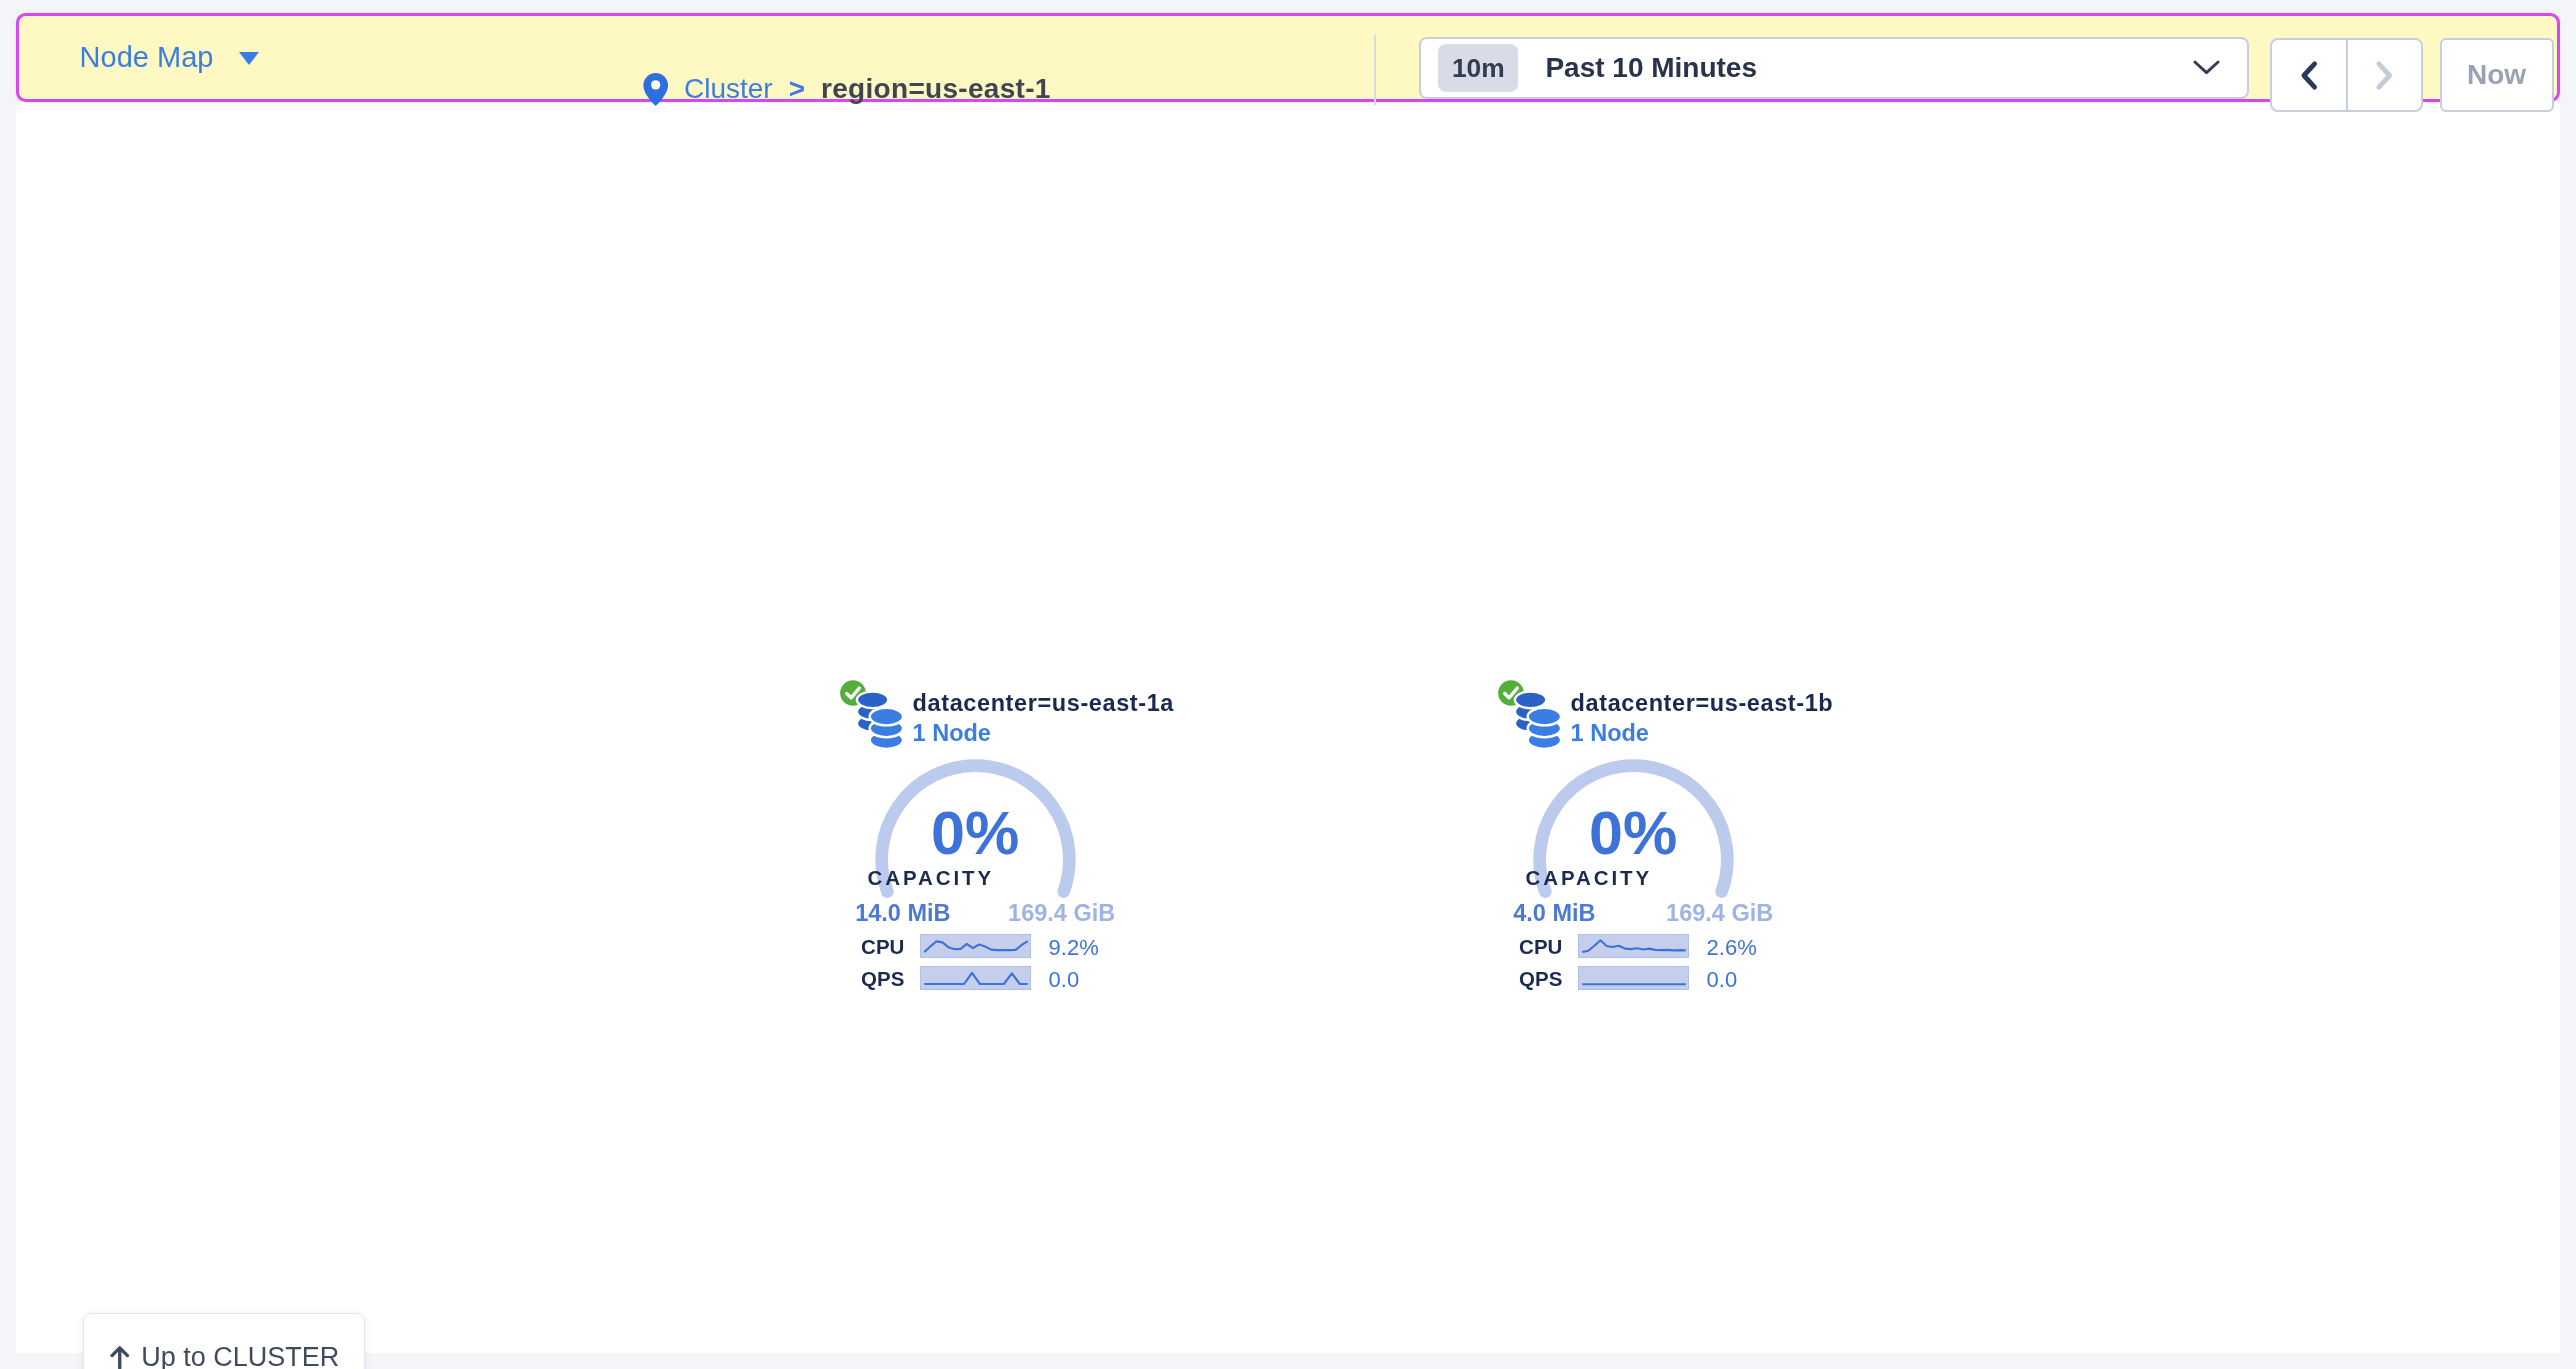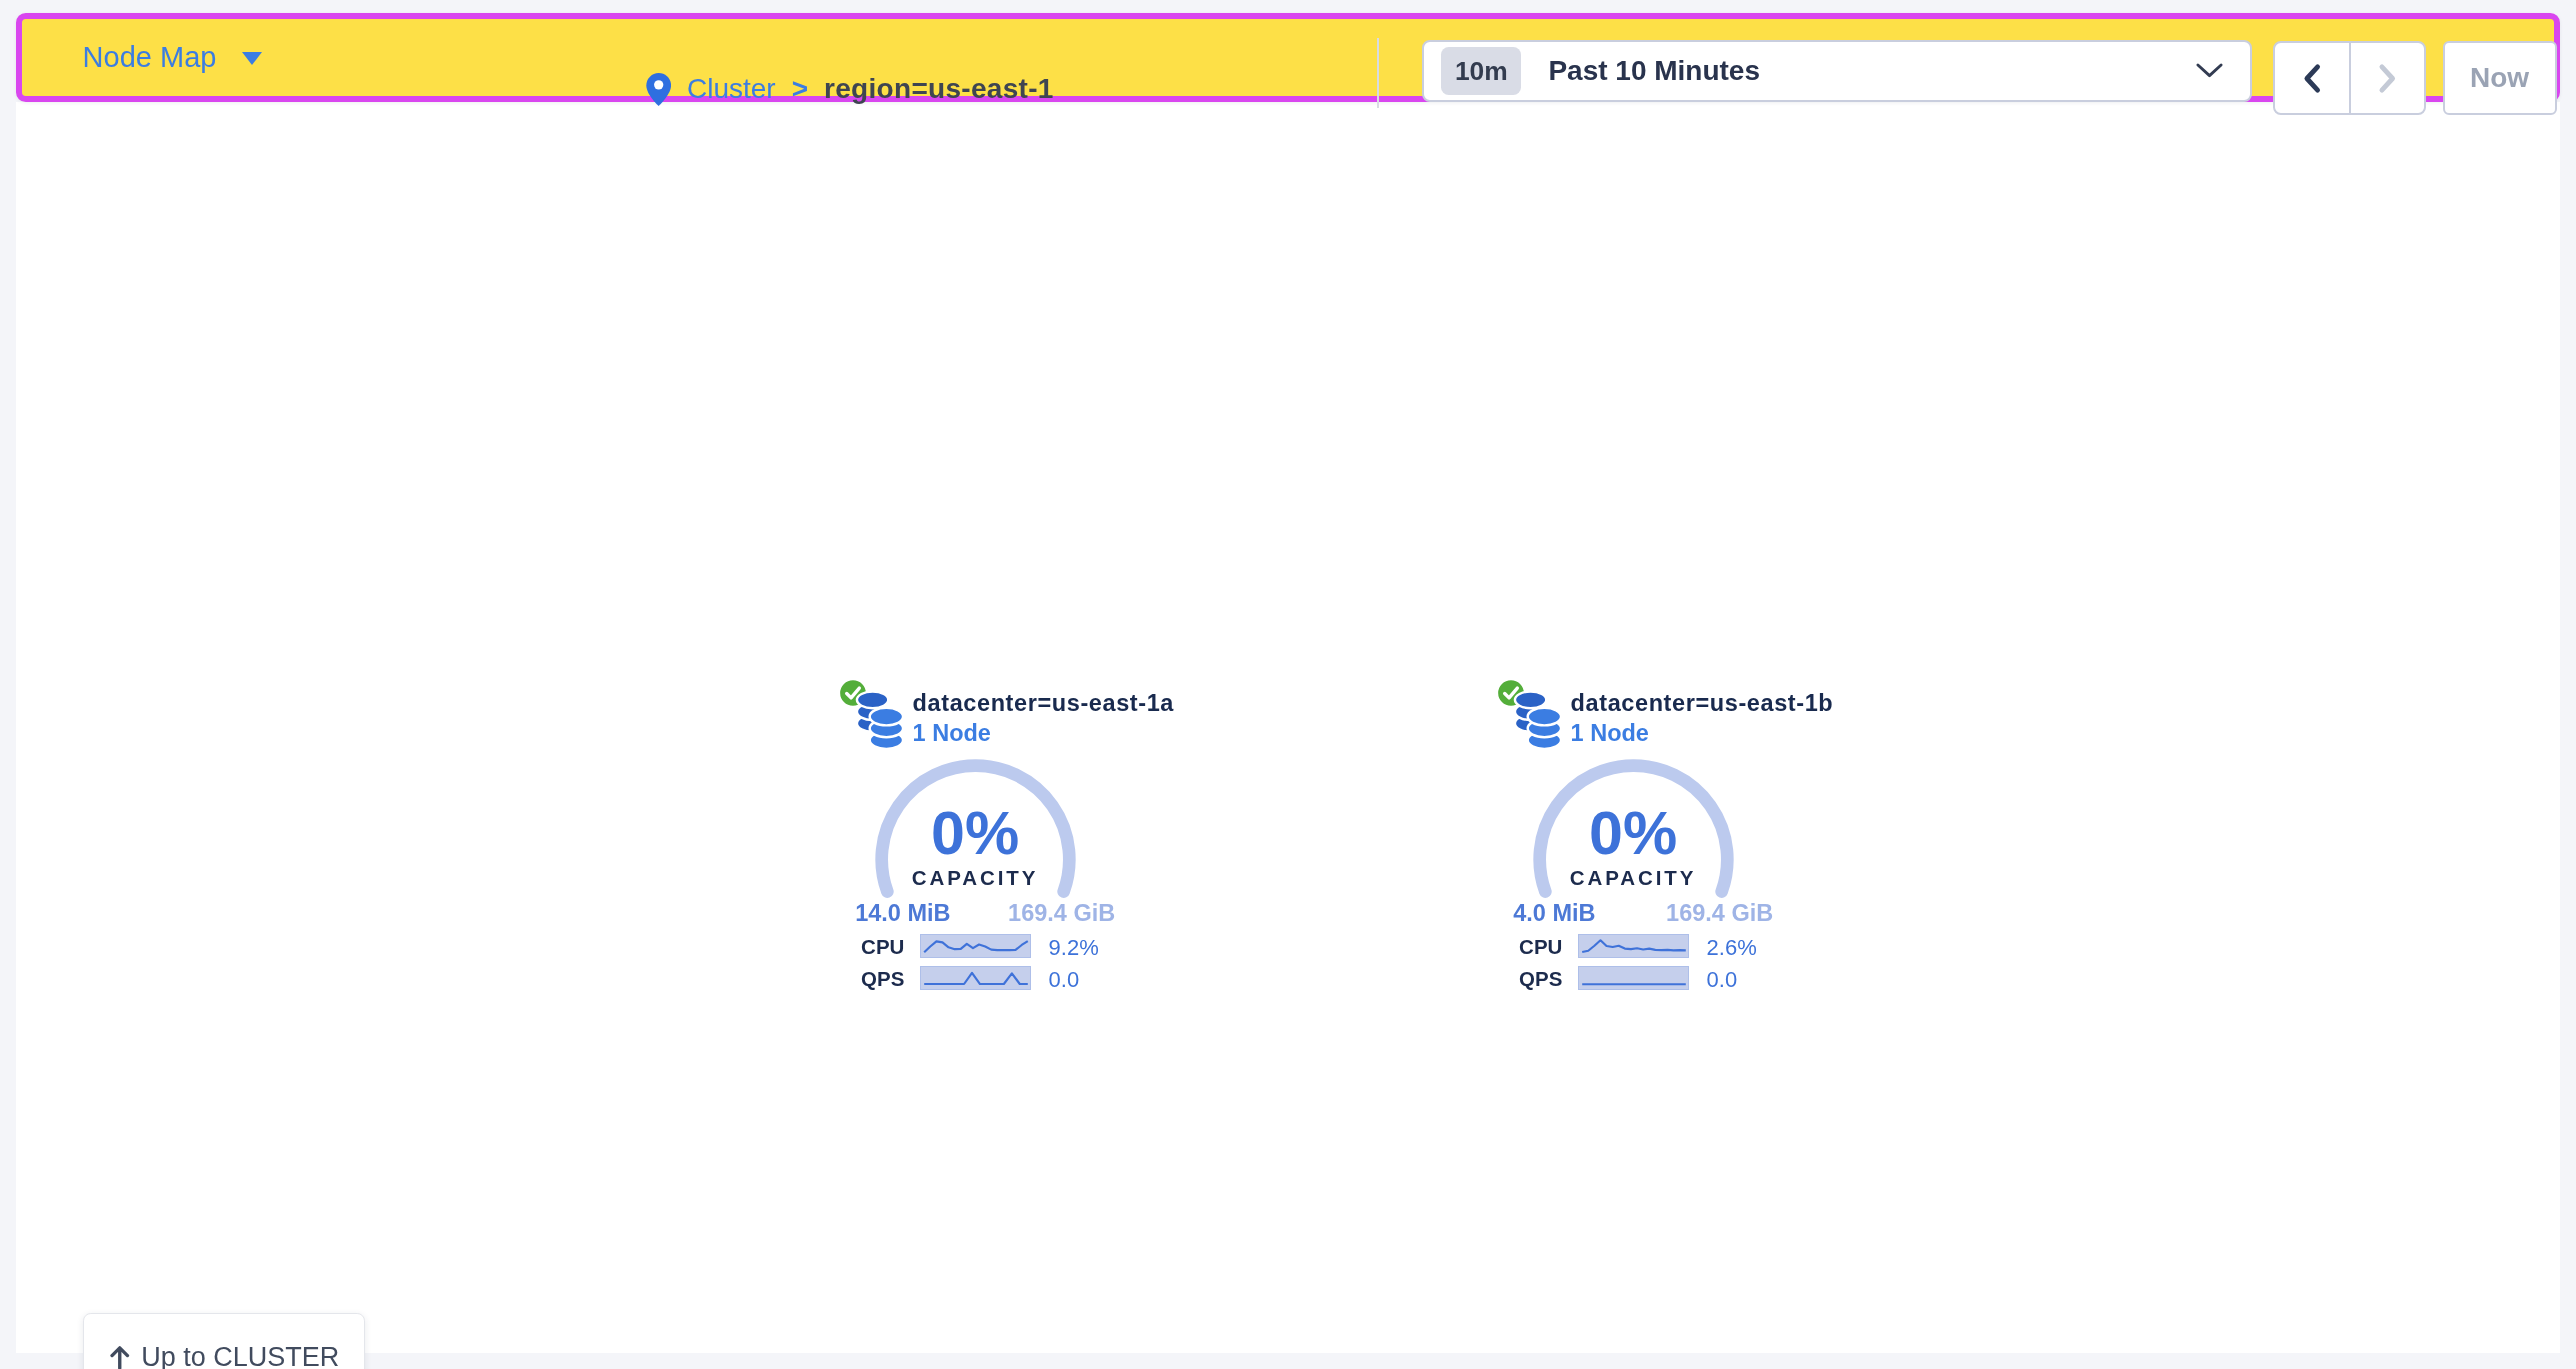--- a/index.html
+++ b/index.html
@@ -8,21 +8,21 @@
     position: relative;
     background: #f4f5f9;
     font-family: "Liberation Sans", sans-serif;
     color: #1c2b4d;
     overflow: hidden;
   }
 
   
   .topbar {
     position: absolute; left: 15.6px; top: 12.7px; width: 2544px; height: 89px;
-    background: #fde047; border: 6px solid #d946ef; border-radius: 9.8px;
+    background: #fef9c3; border: 3px solid #d946ef; border-radius: 9.8px;
     box-shadow: 0 1px 3.9px rgba(40,50,80,.08);
     z-index: 5;
   }
   .view-group {
     position: absolute; left: 61px; top: 0; height: 100%;
     display: flex; align-items: center; gap: 25.4px; cursor: pointer;
   }
   .view-label { font-size: 29px; color: #3b7de2; }
   .caret-down {
     width: 0; height: 0; margin-top: 2.9px;
@@ -91,21 +91,21 @@
   .dc-nodes {
     position: absolute; left: 76px; top: 43px; white-space: nowrap;
     font-size: 23.5px; font-weight: bold; color: #3b7de2;
   }
   .dc-gauge { position: absolute; left: 31px; top: 75px; }
   .dc-pct {
     position: absolute; left: 31px; top: 121px; width: 215px; text-align: center;
     font-size: 61px; font-weight: bold; color: #3d72d9;
   }
   .dc-caplabel {
-    position: absolute; left: 31px; top: 189px; width: 215px; text-align: center;
+    position: absolute; left: 31px; top: 189px; width: 215px; 
     font-size: 20.5px; font-weight: bold; color: #1c2b4d; letter-spacing: 2.9px;
   }
   .dc-caprow {
     position: absolute; left: 18.6px; top: 223px; width: 260px;
     display: flex; justify-content: space-between; align-items: baseline;
   }
   .cap-used  { font-size: 23.5px; font-weight: 600; color: #4d79d6; }
   .cap-total { font-size: 23.5px; font-weight: 600; color: #9fb4e6; }
 
   .stat-row { position: absolute; left: 0; width: 100%; height: 23.5px; }

